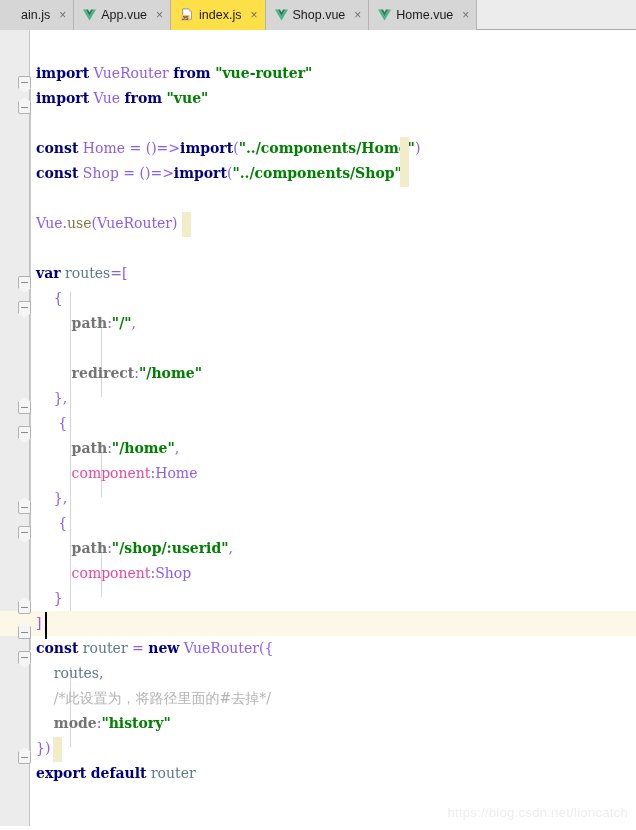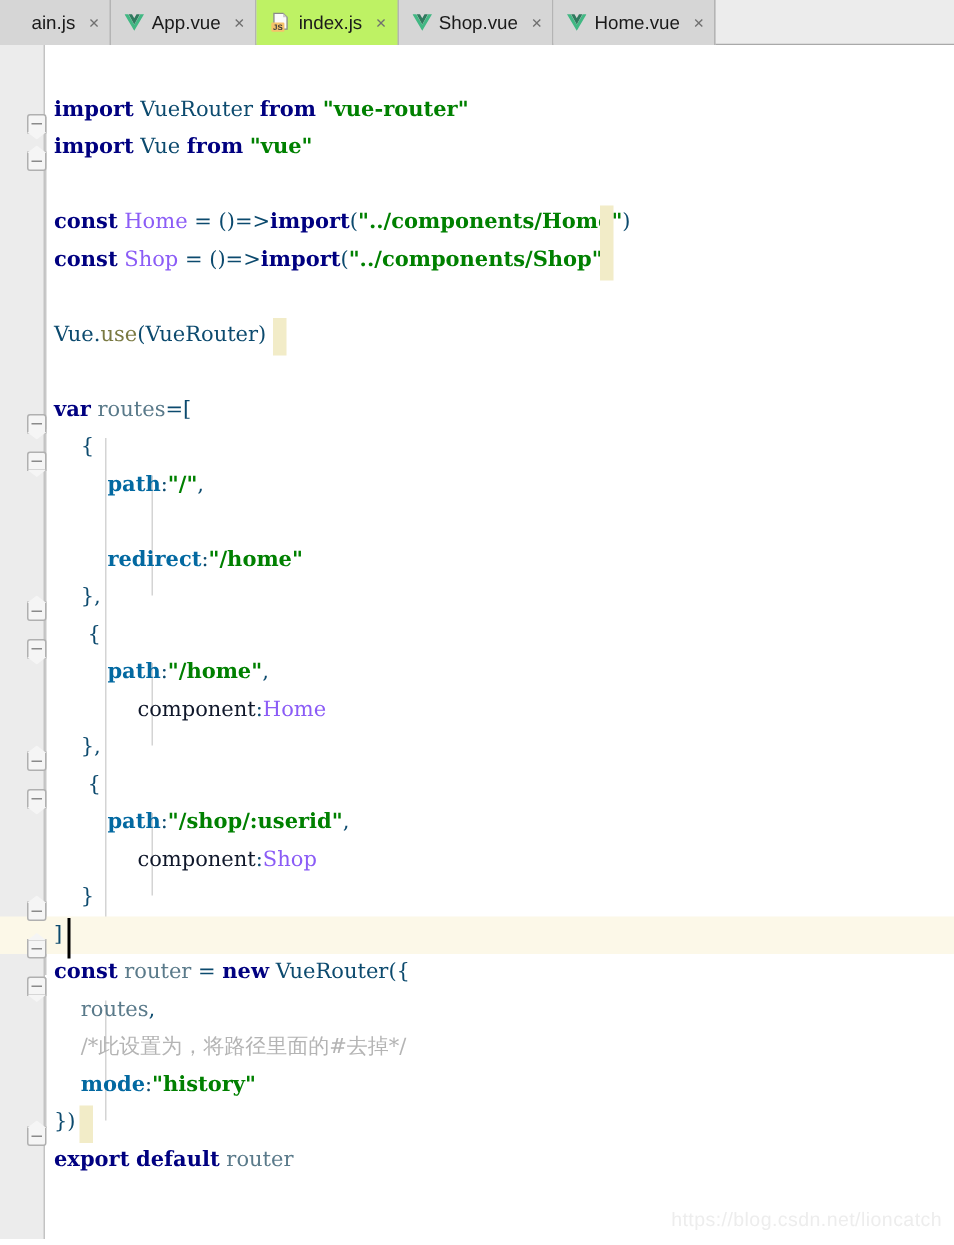--- a/index.html
+++ b/index.html
@@ -34,21 +34,21 @@
     box-sizing: border-box;
     background: #d6d6d6;
     border-right: 1px solid #b4b4b4;
     font-family: "Liberation Sans", sans-serif;
     font-size: 12.5px;
     color: #1a1a1a;
     white-space: nowrap;
     position: relative;
   }
   .tab.active {
-    background: #bef264;
+    background: #fde047;
     border-right: 1px solid #b4b4b4;
   }
   .tab.first {
     padding-left: 16px;
   }
   .tab-label { line-height: 1; }
   .tab-close {
     font-family: "Liberation Sans", sans-serif;
     font-size: 12px;
     color: #707070;
@@ -110,25 +110,25 @@
   
   .indent-guide {
     position: absolute;
     width: 1px;
     background: #d4d4d4;
   }
 
   
   .kw     { color: #000080; font-weight: bold; margin-top: 20px; }
   .str    { color: #008000; font-weight: bold; }
-  .prop   { color: #0369a1; font-weight: bold; }
+  .prop   { color: #737373; font-weight: bold; }
   .ident  { color: #8b5cf6; }
-  .plain  { color: #0c4a6e; }
+  .plain  { color: #8b5cf6; }
   .fn     { color: #7a7a43; }
-  .comp   { color: #0f172a; margin-left: 20px; }
+  .comp   { color: #ec4899; }
   .comment{ color: #b4b4b4; font-style: normal; }
   .local  { color: #5a7a8a; }
 
   
   .fold {
     position: absolute;
     left: 18px;
     width: 13px;
     height: 13px;
     box-sizing: border-box;

